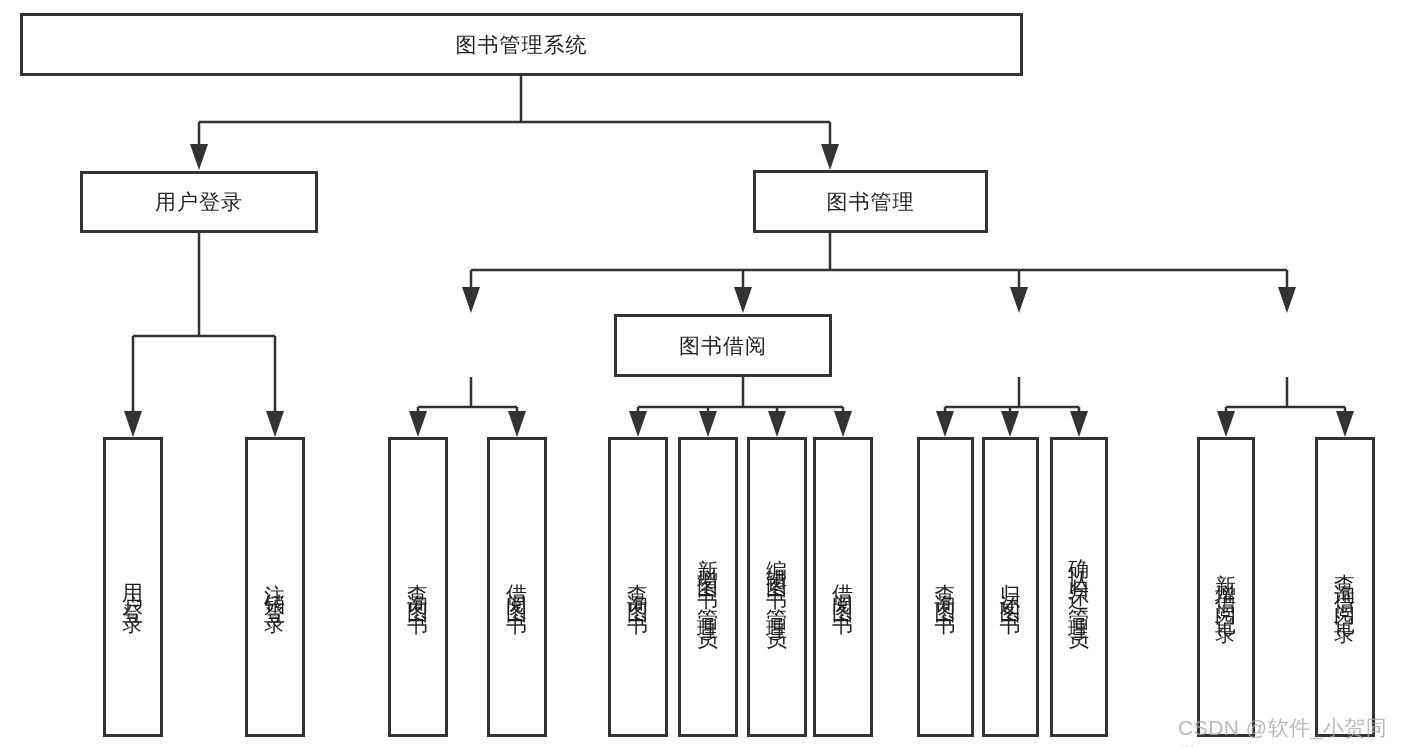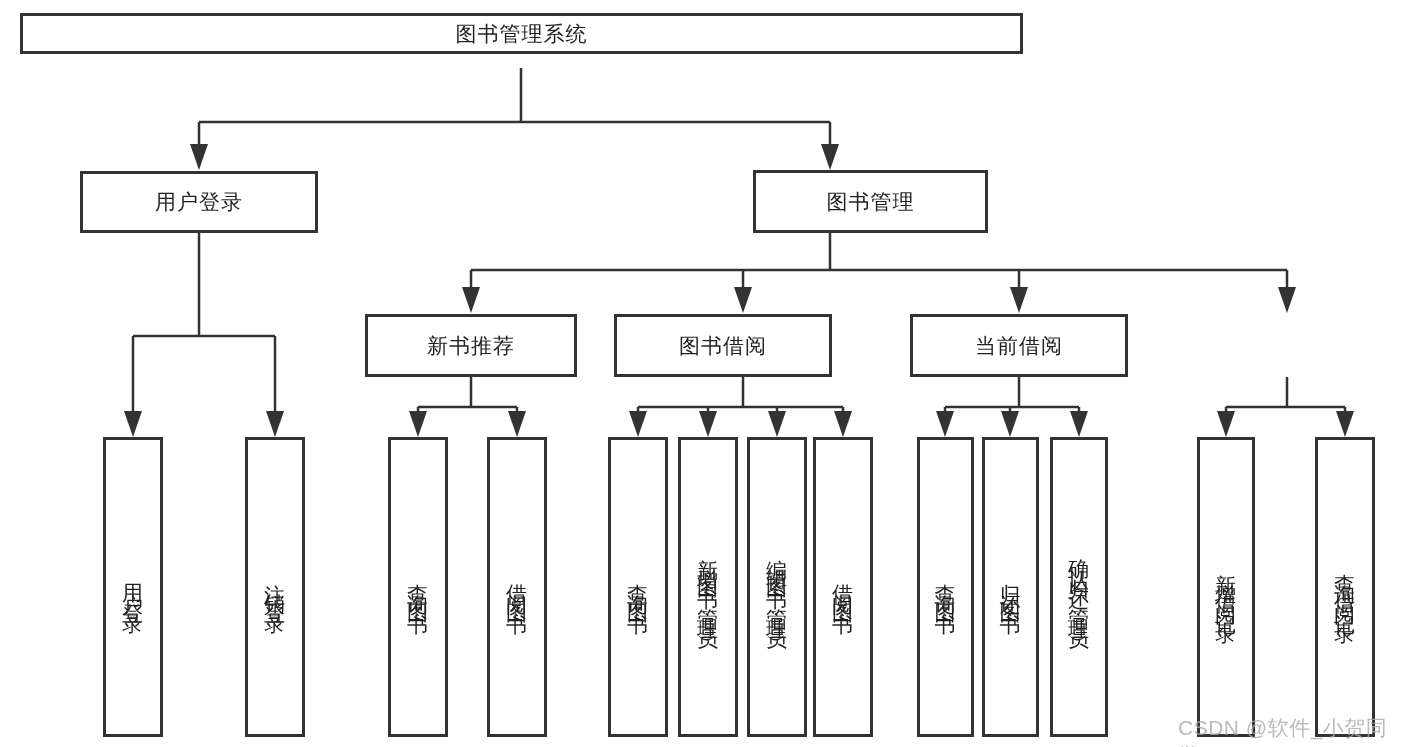--- a/index.html
+++ b/index.html
@@ -54,39 +54,33 @@
       <polygon points="768,411 786,411 777,437"></polygon>
       <polygon points="834,411 852,411 843,437"></polygon>
       <polygon points="936,411 954,411 945,437"></polygon>
       <polygon points="1001,411 1019,411 1010,437"></polygon>
       <polygon points="1070,411 1088,411 1079,437"></polygon>
       <polygon points="1217,411 1235,411 1226,437"></polygon>
       <polygon points="1336,411 1354,411 1345,437"></polygon>
     </g>
   </svg>
 
-  <div class="node" style="left:20px; top:13px; width:1003px; height:41px;">
+  <div class="node" style="left:20px; top:13px; width:1003px; height:63px;">
     <span>图书管理系统</span>
   </div>
 
   <div class="node" style="left:80px; top:171px; width:238px; height:62px;">
     <span>用户登录</span>
   </div>
   <div class="node" style="left:753px; top:170px; width:235px; height:63px;">
     <span>图书管理</span>
   </div>
 
-  <div class="node" style="left:365px; top:314px; width:212px; height:63px;">
-    <span>新书推荐</span>
-  </div>
   <div class="node" style="left:614px; top:314px; width:218px; height:63px;">
     <span>图书借阅</span>
-  </div>
-  <div class="node" style="left:910px; top:314px; width:218px; height:63px;">
-    <span>当前借阅</span>
   </div>
 
   <div class="node vnode" style="left:103px; top:437px; width:60px; height:300px;">
     <span>用户登录</span>
   </div>
   <div class="node vnode" style="left:245px; top:437px; width:60px; height:300px;">
     <span>注销登录</span>
   </div>
 
   <div class="node vnode" style="left:388px; top:437px; width:60px; height:300px;">

